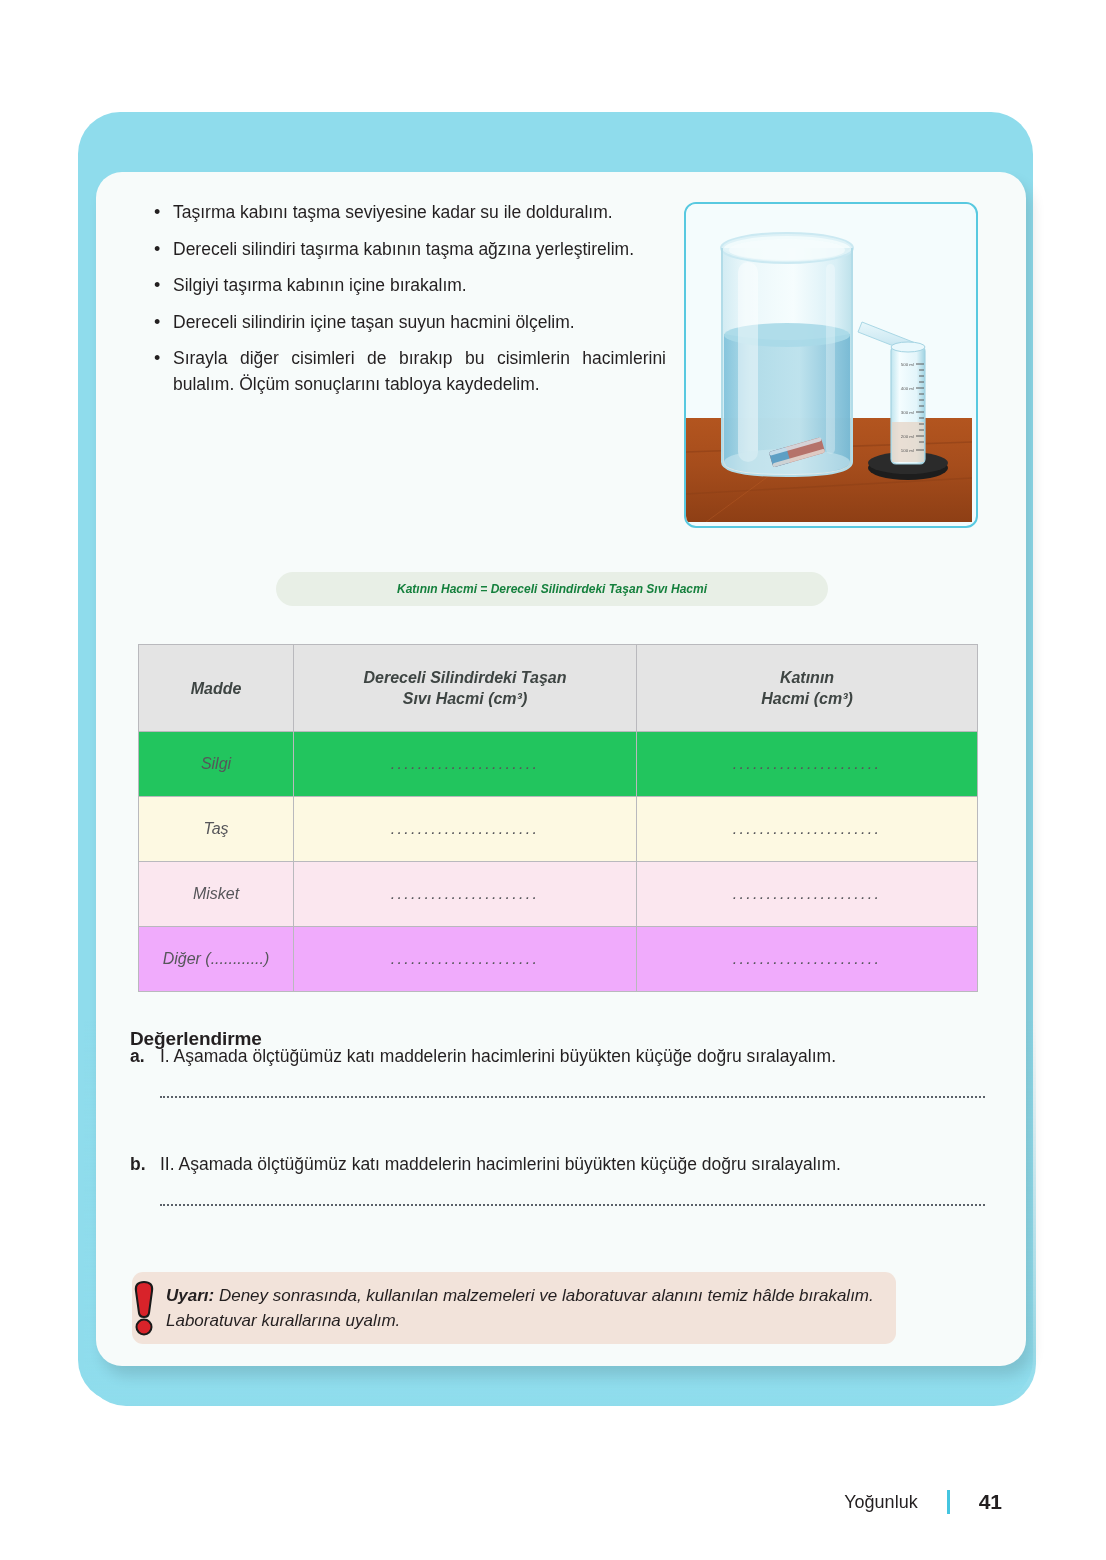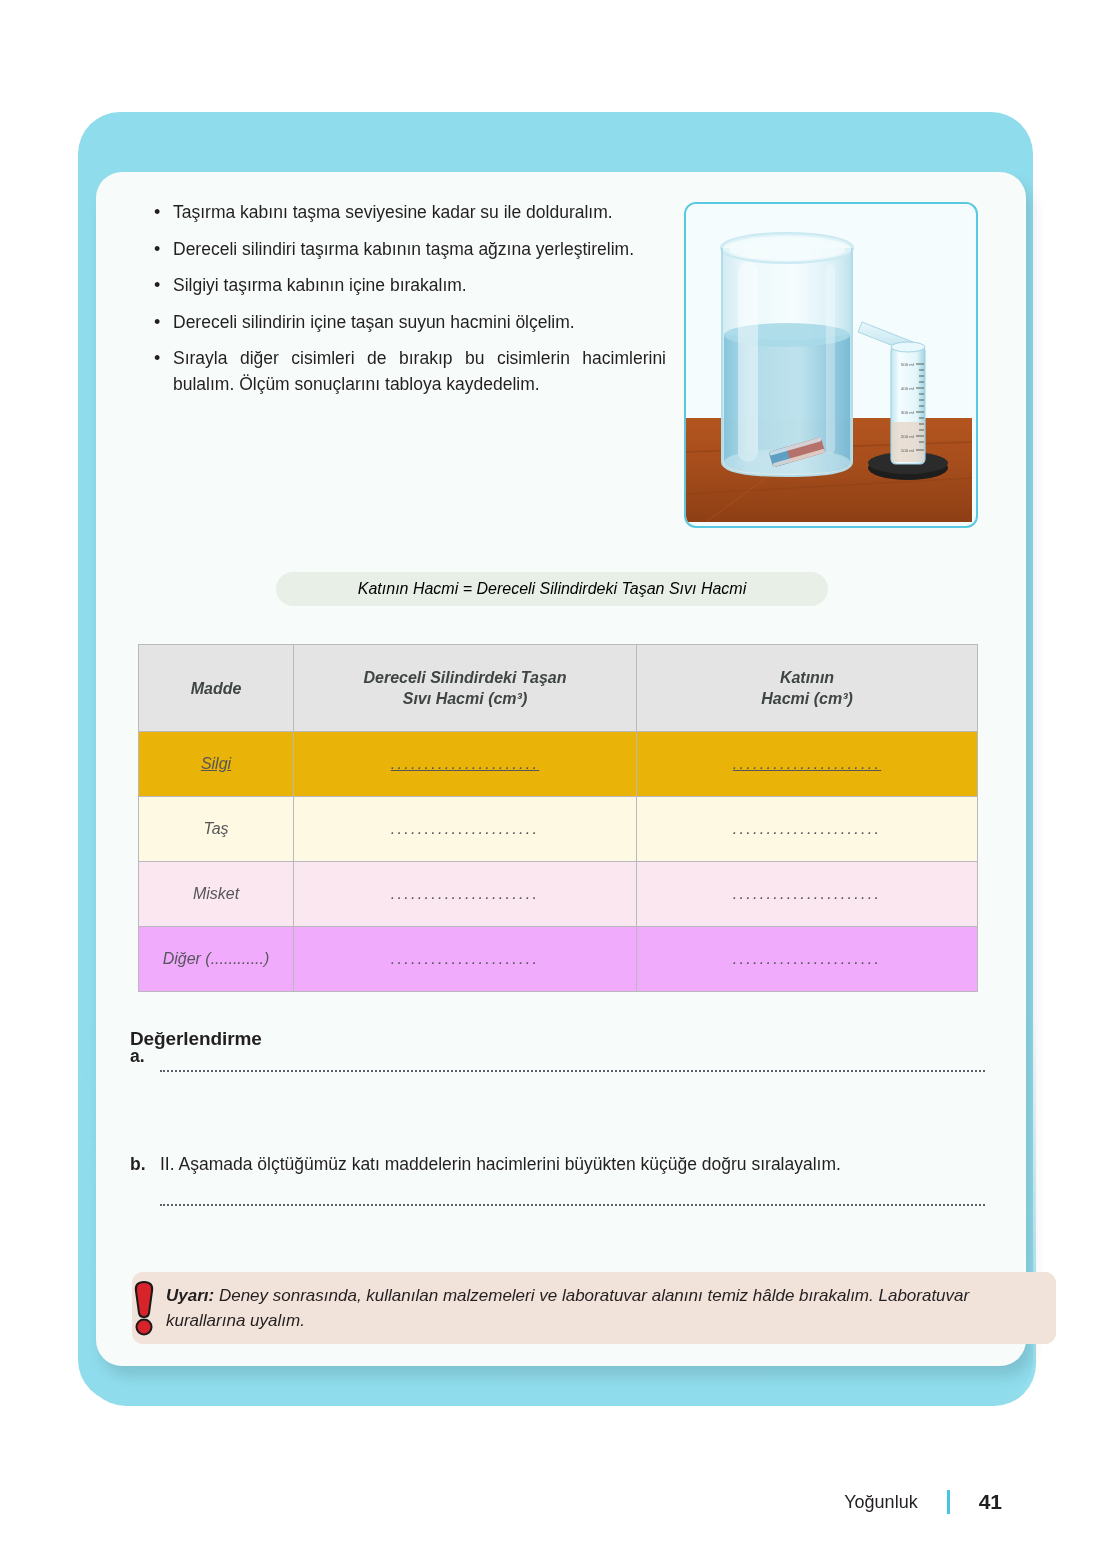--- a/index.html
+++ b/index.html
@@ -87,24 +87,24 @@
   
   #formula-pill{
     position:absolute;
     left:276px; top:572px;
     width:552px; height:34px;
     background:#e8efe6;
     border-radius:17px;
     display:flex;align-items:center;justify-content:center;
   }
   #formula-text{
-    font-size:16px;
-    font-weight:normal;
+    font-size:12px;
+    font-weight:bold;
     font-style:italic;
-    color:#000000;
+    color:#15803d;
   }
 
   
   #data-table{
     position:absolute;
     left:138px; top:644px;
     width:830px;
     border-collapse:collapse;
     table-layout:fixed;
   }
@@ -130,21 +130,21 @@
   }
   .col-madde{width:152px;}
   .col-tasan{width:340px;}
   .col-kati{width:338px;}
   .dots-cell{
     letter-spacing:2.3px;
     font-size:15px;
     color:#3b3b3f;
     font-style:normal;
   }
-  .row-silgi td{background:#eab308;text-decoration:underline;}
+  .row-silgi td{background:#22c55e;}
   .row-tas td{background:#fdf9e2;}
   .row-misket td{background:#fbe7ef;}
   .row-diger td{background:#f0abfc;}
 
   
   #eval-title{
     position:absolute;
     left:130px; top:1028px;
     font-size:19px;
     font-weight:bold;
@@ -174,21 +174,21 @@
   .answer-line{
     margin-top:14px;
     height:12px;
     border-bottom:2px dotted #5b6068;
   }
 
   
   #warning-box{
     position:absolute;
     left:132px; top:1272px;
-    width:924px; height:72px;
+    width:764px; height:72px;
     background:#f2e3da;
     border-radius:11px;
     display:flex;
     align-items:center;
   }
   #warn-icon{
     flex:0 0 44px;
     margin-left:-10px;
     display:flex;
     align-items:center;
@@ -393,20 +393,21 @@
       <td class="dots-cell">......................</td>
     </tr>
   </tbody>
 </table>
 
 <div id="eval-title">Değerlendirme</div>
 
 <div class="qa" id="qa-a">
   <div class="qa-letter">a.</div>
   <div class="qa-body">
+    <div class="qa-text">I. Aşamada ölçtüğümüz katı maddelerin hacimlerini büyükten küçüğe doğru sıralayalım.</div>
     <div class="answer-line"></div>
   </div>
 </div>
 
 <div class="qa" id="qa-b">
   <div class="qa-letter">b.</div>
   <div class="qa-body">
     <div class="qa-text">II. Aşamada ölçtüğümüz katı maddelerin hacimlerini büyükten küçüğe doğru sıralayalım.</div>
     <div class="answer-line"></div>
   </div>

